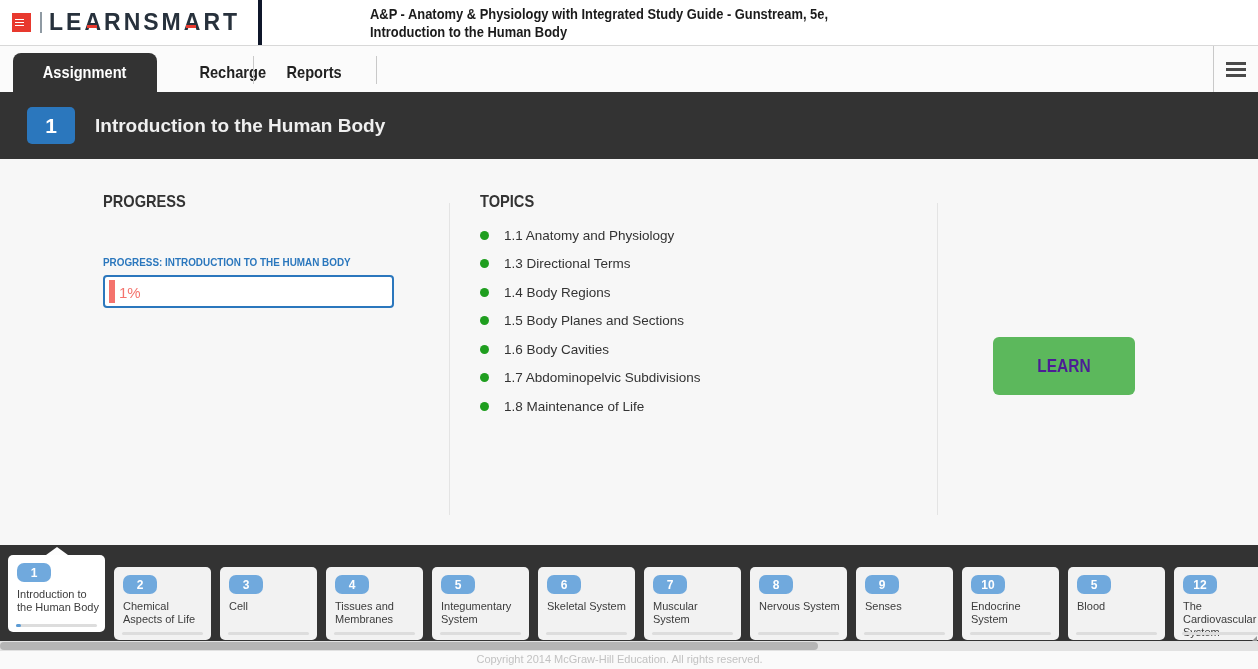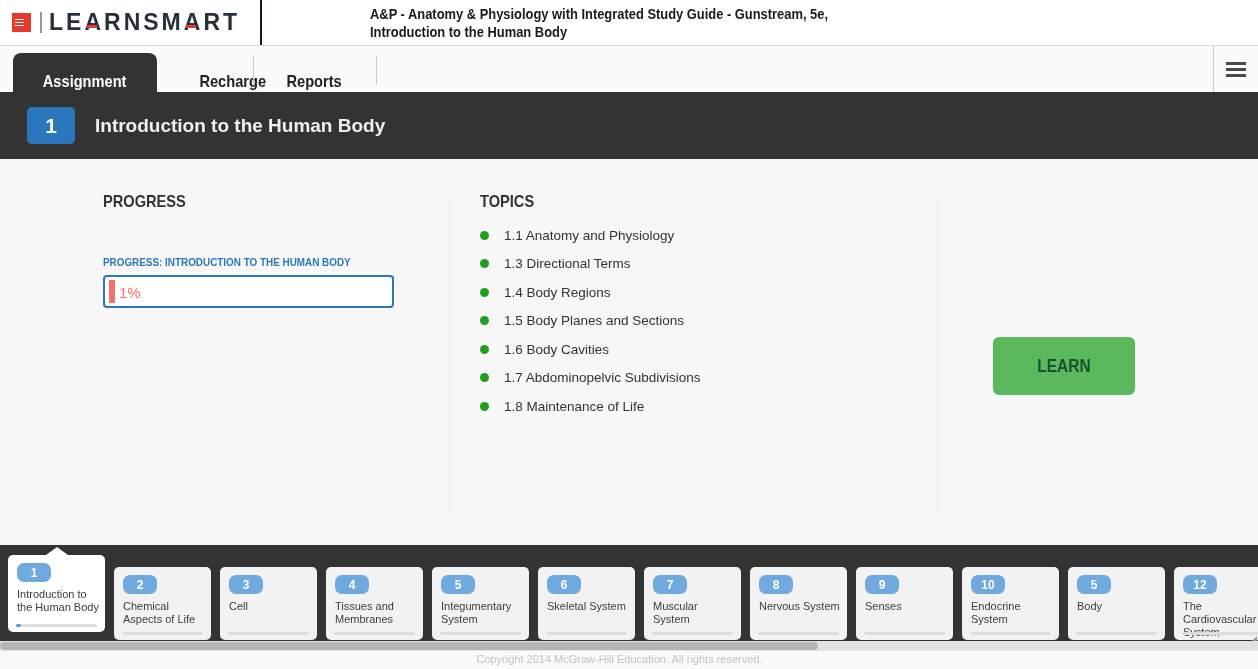--- a/index.html
+++ b/index.html
@@ -7,32 +7,32 @@
   body {
     position:relative; overflow:hidden;
     font-family:"Liberation Sans", sans-serif;
     background:#f7f7f7;
   }
   .cond  { display:inline-block; transform:scaleX(0.86); transform-origin:0 50%; white-space:nowrap; }
   .cond-c{ display:inline-block; transform:scaleX(0.86); transform-origin:50% 50%; white-space:nowrap; }
 
   
   .header { position:absolute; top:0; left:0; width:1258px; height:46px; background:#fff; border-bottom:1px solid #d8d8d8; }
-  .logo-cell { position:absolute; left:0; top:0; width:262px; height:45px; border-right:2px solid #0f172a; display:flex; align-items:center; padding-left:12px; }
+  .logo-cell { position:absolute; left:0; top:0; width:262px; height:45px; border-right:4px solid #0f172a; display:flex; align-items:center; padding-left:12px; }
   .mh-icon { width:19px; height:19px; background:#e8392e; display:flex; flex-direction:column; justify-content:center; gap:2px; padding:3px; flex:0 0 auto; }
   .mh-icon i { display:block; height:1px; background:#fff; width:70%; }
   .logo-vbar { width:2px; height:21px; background:#8f9aa3; margin:0 7px 0 9px; flex:0 0 auto; }
   .wordmark { font-size:23px; font-weight:bold; color:#27313c; letter-spacing:3px; line-height:1; display:flex; }
   .word-a { position:relative; }
   .word-a::after { content:""; position:absolute; left:12%; width:52%; top:60%; height:3px; background:#e8392e; }
   .course-title { position:absolute; left:370px; top:5px; font-weight:bold; font-size:15px; color:#1b1b1b; line-height:18px; }
 
   
   .tabbar { position:absolute; top:46px; left:0; width:1258px; height:46px; background:#fbfbfb; }
-  .tab { position:absolute; top:7px; height:39px; display:flex; align-items:flex-end; justify-content:center; font-weight:bold; font-size:17px; color:#222; cursor:pointer; }
+  .tab { position:absolute; top:7px; height:39px; display:flex; align-items:center; justify-content:center; font-weight:bold; font-size:17px; color:#222; cursor:pointer; }
   .tab-active { left:13px; width:144px; background:#333; border-radius:8px 8px 0 0; color:#fff; }
   .tab-recharge { left:157px; width:96px;margin-left:28px; }
   .tab-reports  { left:253px; width:123px; }
   .tab-divider { position:absolute; top:10px; width:1px; height:28px; background:#c9c9c9; }
   .menu-cell { position:absolute; right:0; top:0; width:45px; height:46px; border-left:1px solid #c9c9c9; display:flex; align-items:center; justify-content:center; cursor:pointer; }
   .hamburger { display:flex; flex-direction:column; gap:3px; }
   .hamburger i { display:block; width:20px; height:3px; background:#4a4a4a; }
 
   
   .banner { position:absolute; top:92px; left:0; width:1258px; height:67px; background:#333; }
@@ -46,21 +46,21 @@
   #topics-heading   { left:480px; top:33px; }
   .progress-label { position:absolute; left:103px; top:97px; font-size:11.5px; font-weight:bold; color:#2b77bd; }
   .progress-box { position:absolute; left:103px; top:116px; width:291px; height:33px; background:#fff; border:2px solid #2b77bd; border-radius:4px; }
   .progress-fill { position:absolute; left:4px; top:3px; bottom:3px; width:6px; background:#f4736d; }
   .progress-value { position:absolute; left:14px; top:50%; transform:translateY(-50%); color:#f4736d; font-size:15px; }
   .divider-v { position:absolute; top:44px; height:312px; width:1px; background:#e4e4e4; }
   #divider-1 { left:449px; } #divider-2 { left:937px; }
   .topics-list { position:absolute; left:480px; top:62px; list-style:none; }
   .topics-list li { height:28.5px; display:flex; align-items:center; font-size:13.5px; color:#333; }
   .bullet { width:9px; height:9px; border-radius:50%; background:#1f9e1f; margin-right:15px; flex:0 0 auto; }
-  .learn-btn { position:absolute; left:993px; top:178px; width:142px; height:58px; background:#5cb85c; border:none; border-radius:6px; color:#14532d; font-weight:bold; font-size:18px; cursor:pointer; font-family:inherit; }
+  .learn-btn { position:absolute; left:993px; top:178px; width:142px; height:58px; background:#5cb85c; border:none; border-radius:6px; color:#4c1d95; font-weight:bold; font-size:18px; cursor:pointer; font-family:inherit; }
 
   
   .carousel { position:absolute; top:545px; left:0; width:1258px; height:96px; background:#333; overflow:hidden; display:flex; align-items:flex-start; padding-left:8px; gap:9px; }
   .card { position:relative; flex:0 0 auto; width:97px; height:73px; margin-top:22px; background:#f2f2f2; border-radius:5px; cursor:pointer; }
   .card.active { background:#fff; height:77px; margin-top:10px; }
   .card-pointer { position:absolute; top:-8px; left:50%; margin-left:-11px; width:0; height:0; border-left:11px solid transparent; border-right:11px solid transparent; border-bottom:8px solid #fdfdfd; }
   .card-badge { position:absolute; left:9px; top:8px; min-width:34px; height:19px; padding:0 9px; background:#70a9dd; border-radius:7px; color:#fff; font-size:12px; font-weight:bold; display:inline-flex; align-items:center; justify-content:center; }
   .card-title { position:absolute; left:9px; top:33px; right:5px; font-size:11px; color:#3c3c3c; line-height:13px; }
   .card-progress { position:absolute; left:8px; right:8px; bottom:5px; height:3px; background:#ddd; border-radius:2px; }
   .card-progress .fill { position:absolute; left:0; top:0; bottom:0; width:5px; background:#5b9bd5; border-radius:2px; }
@@ -218,21 +218,21 @@
     <div class="card-title">Senses</div>
     <div class="card-progress"></div>
   </div>
   <div class="card">
     <span class="card-badge">10</span>
     <div class="card-title">Endocrine System</div>
     <div class="card-progress"></div>
   </div>
   <div class="card">
     <span class="card-badge">5</span>
-    <div class="card-title">Body</div>
+    <div class="card-title">Blood</div>
     <div class="card-progress"></div>
   </div>
   <div class="card">
     <span class="card-badge">12</span>
     <div class="card-title">The Cardiovascular System</div>
     <div class="card-progress"></div>
   </div>
 </div>
 
 <div class="scrollbar">

